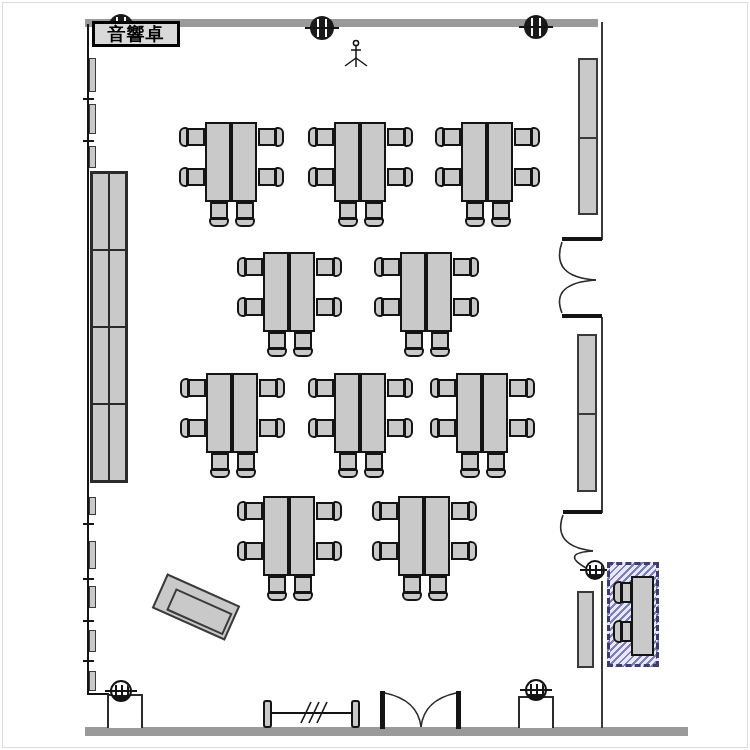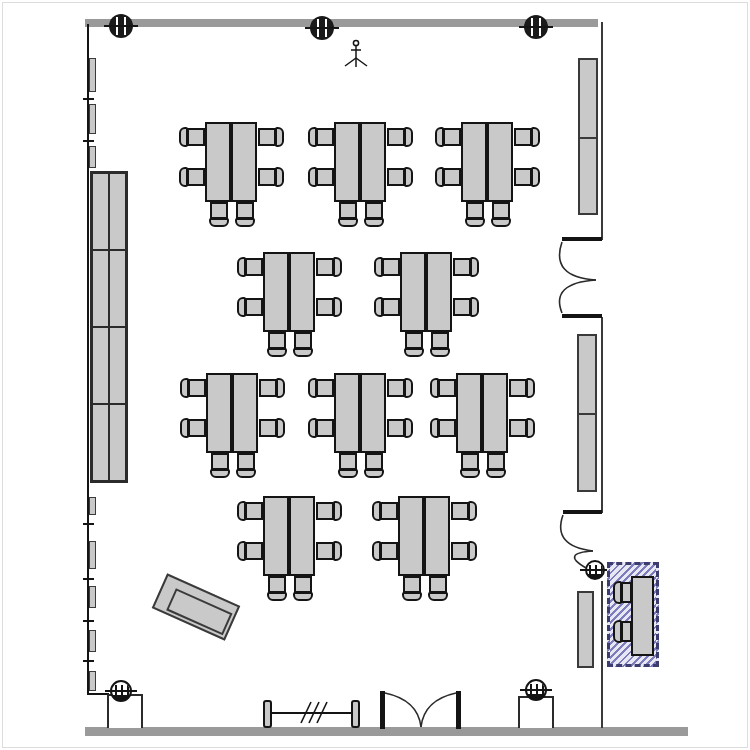--- a/index.html
+++ b/index.html
@@ -424,13 +424,14 @@
       <line x1="356" y1="58" x2="367" y2="66"></line>
       <line x1="356" y1="60" x2="356" y2="67"></line>
     </g>
     <g stroke="#141414" stroke-width="1.6" fill="none">
       <line x1="301" y1="723" x2="311" y2="702"></line>
       <line x1="309" y1="723" x2="319" y2="702"></line>
       <line x1="317" y1="723" x2="327" y2="702"></line>
     </g>
   </svg>
 
+  <div class="label-box">音響卓</div>
 </div>
 
 </body></html>

